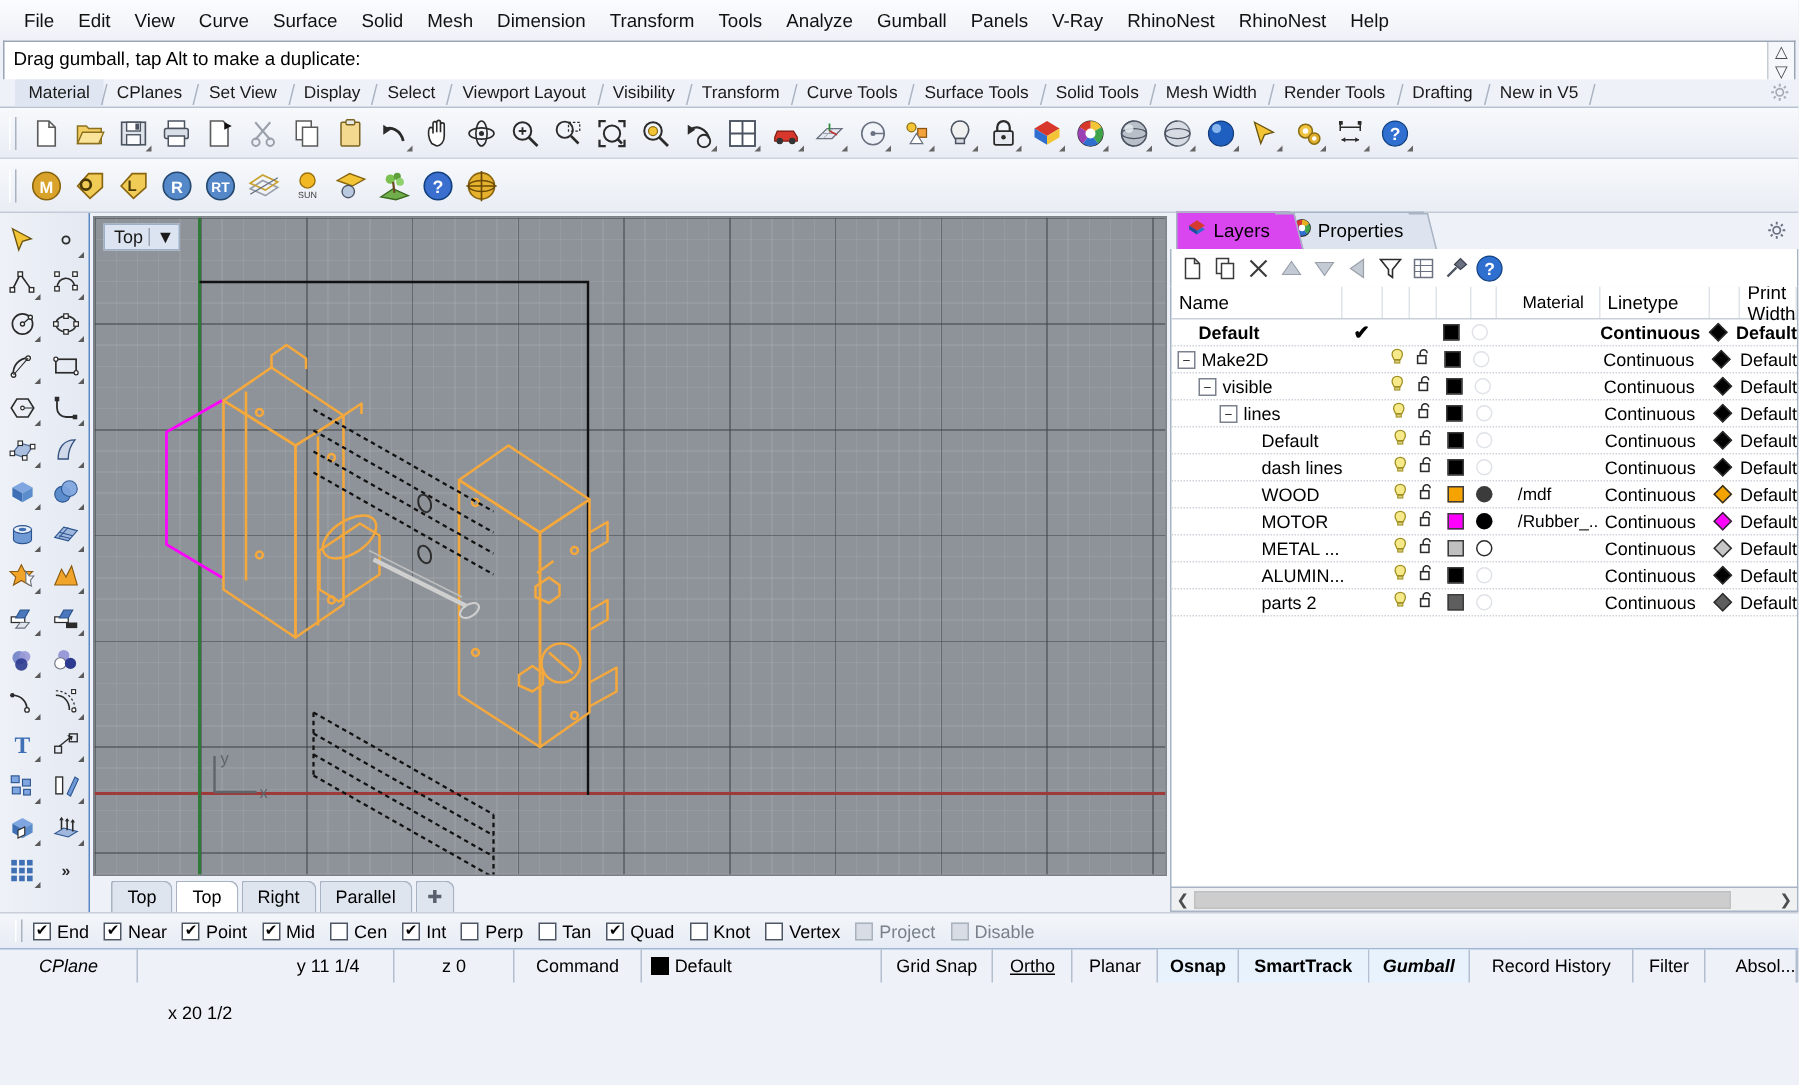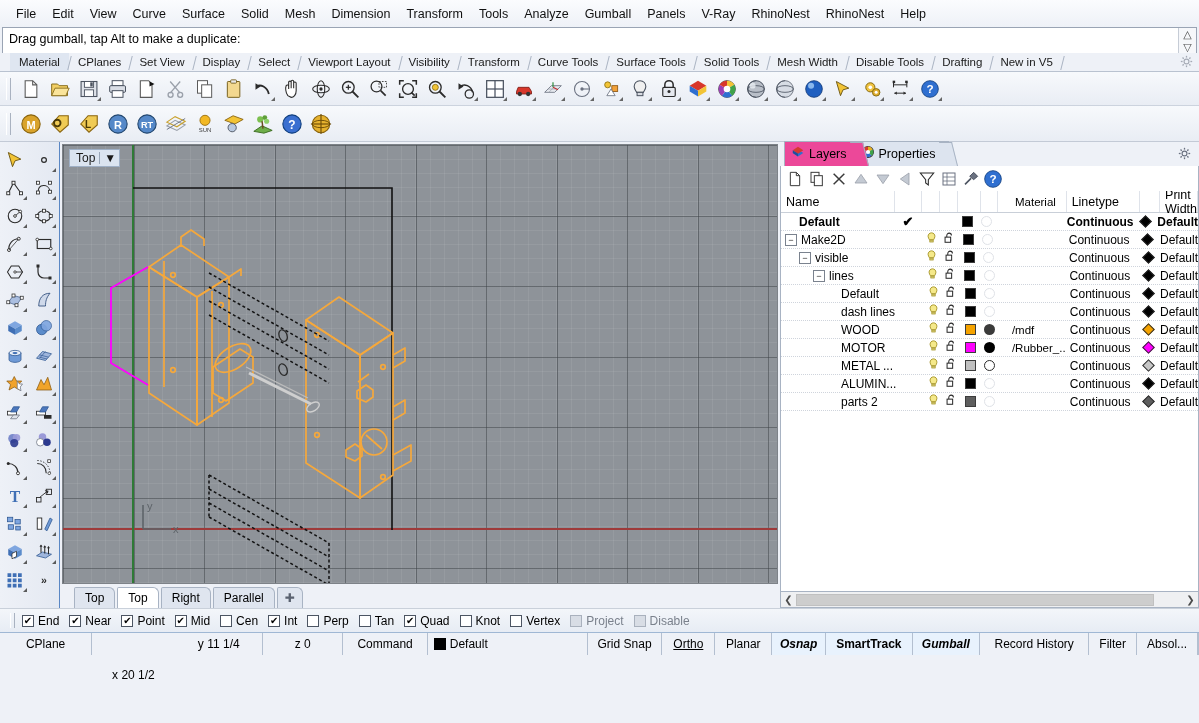--- a/index.html
+++ b/index.html
@@ -144,21 +144,21 @@
   .rpanel{
     width:419px;background:#eef1f7;display:flex;flex-direction:column;
     box-sizing:border-box;
   }
   .ptabs{height:24px;display:flex;align-items:flex-end;position:relative;padding-left:4px;}
   .ptab{
     display:flex;align-items:center;gap:4px;font-size:12.5px;
     padding:3px 12px 4px 6px;background:#dde4ef;border:1px solid #a8b3c3;border-bottom:none;
     margin-right:-6px;cursor:default;position:relative;
   }
-  .ptab.active{background:#ec4899;z-index:3;}
+  .ptab.active{background:#d946ef;z-index:3;}
   .ptab .skew{position:absolute;right:-7px;top:0;bottom:0;width:12px;
     background:inherit;border-right:1px solid #a8b3c3;border-top:1px solid #a8b3c3;
     transform:skewX(14deg);}
   .ptbar{
     height:25px;background:#fff;border-left:1px solid #a8b3c3;border-right:1px solid #a8b3c3;
     display:flex;align-items:center;padding-left:3px;box-sizing:border-box;
   }
   .ptbar .pb{width:22px;height:21px;display:flex;align-items:center;justify-content:center;cursor:default;}
   .ltable{
     flex:1;background:#fff;border:1px solid #a8b3c3;border-top:none;overflow:hidden;
@@ -258,21 +258,21 @@
       <div class="ttab">Set View</div>
       <div class="ttab">Display</div>
       <div class="ttab">Select</div>
       <div class="ttab">Viewport Layout</div>
       <div class="ttab">Visibility</div>
       <div class="ttab">Transform</div>
       <div class="ttab">Curve Tools</div>
       <div class="ttab">Surface Tools</div>
       <div class="ttab">Solid Tools</div>
       <div class="ttab">Mesh Width</div>
-      <div class="ttab">Disable Tools</div>
+      <div class="ttab">Render Tools</div>
       <div class="ttab">Drafting</div>
       <div class="ttab">New in V5</div>
       <span class="gearcorner">
       <svg width="13" height="13" viewBox="0 0 16 16">
           <circle cx="8" cy="8" r="3" fill="none" stroke="#6a7180" stroke-width="1.4"></circle>
           <g stroke="#6a7180" stroke-width="1.6">
             <line x1="8" y1="1" x2="8" y2="3.2"></line>
             <line x1="8" y1="12.8" x2="8" y2="15"></line>
             <line x1="1" y1="8" x2="3.2" y2="8"></line>
             <line x1="12.8" y1="8" x2="15" y2="8"></line>
@@ -1675,21 +1675,21 @@
         <span class="cb dis"></span>
         <span>Project</span>
       </div>
       <div class="osnap dis">
         <span class="cb dis"></span>
         <span>Disable</span>
       </div>
     </div>
 
   <div class="statusbar" id="statusbar">
-      <div class="sbc" style="width: 94px;">
+      <div class="sbc" style="width: 94px; font-style: italic;">
         <span>CPlane</span>
       </div>
       <div class="sbc" style="width: 85px; margin-top: 42px;">
         <span>x 20 1/2</span>
       </div>
       <div class="sbc" style="width: 89px;">
         <span>y 11 1/4</span>
       </div>
       <div class="sbc" style="width: 82px;">
         <span>z 0</span>
@@ -1703,33 +1703,33 @@
       </div>
       <div class="sbc" style="width: 76px;">
         <span>Grid Snap</span>
       </div>
       <div class="sbc" style="width: 54px; text-decoration: underline;">
         <span>Ortho</span>
       </div>
       <div class="sbc" style="width: 58px;">
         <span>Planar</span>
       </div>
-      <div class="sbc lite b" style="width: 55px; font-style: italic;">
+      <div class="sbc lite b" style="width: 55px;">
         <span>Osnap</span>
       </div>
       <div class="sbc lite b" style="width: 88px;">
         <span>SmartTrack</span>
       </div>
       <div class="sbc lite b" style="width: 69px; font-style: italic;">
         <span>Gumball</span>
       </div>
       <div class="sbc" style="width: 111px;">
         <span>Record History</span>
       </div>
       <div class="sbc" style="width: 49px;">
         <span>Filter</span>
       </div>
-      <div class="sbc" style="width: 62px;">
+      <div class="sbc" style="width: 62px; justify-content: flex-end;">
         <span>Absol...</span>
       </div>
       <div class="sbc" style="flex: 1 1 0%;"></div>
     </div>
 </div>
 
 </body></html>

